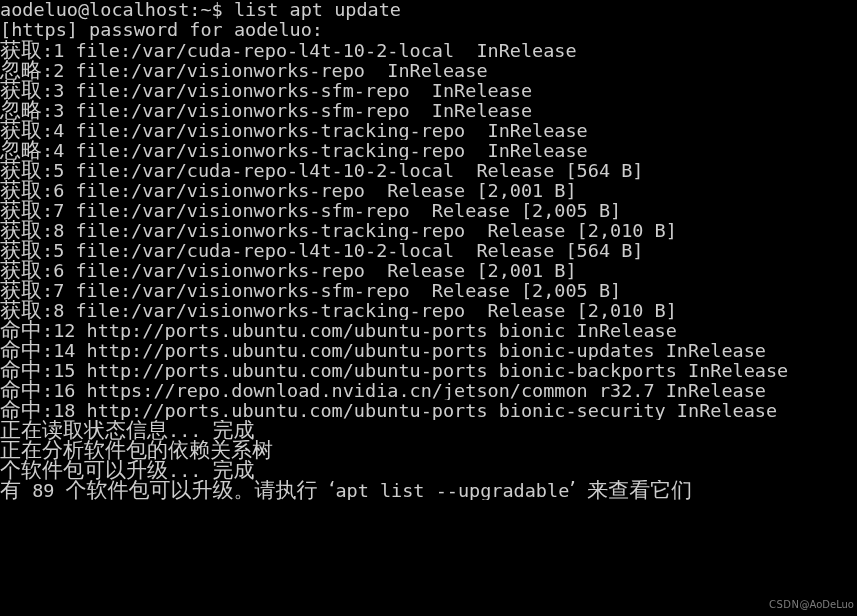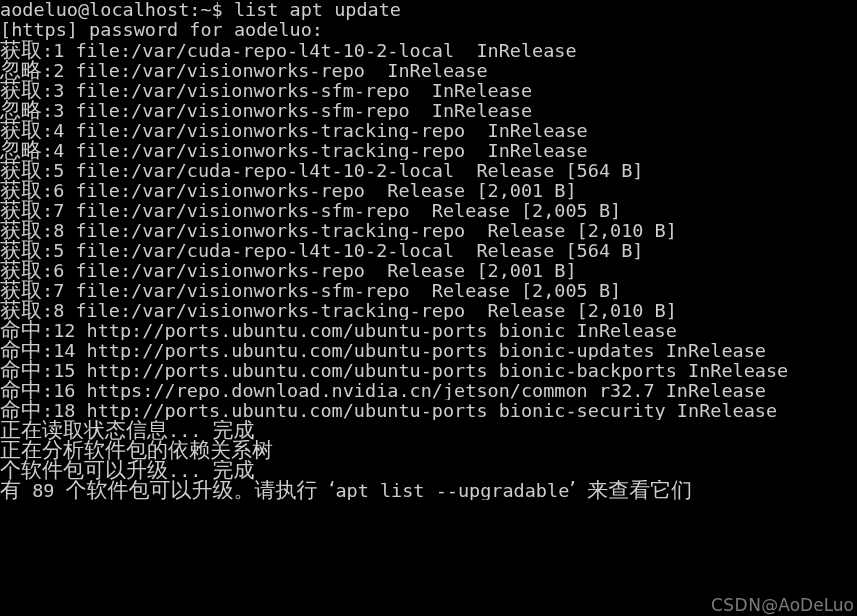--- a/index.html
+++ b/index.html
@@ -36,21 +36,21 @@
   }
   .term-line .zh {
     font-family: "DejaVu Sans", "Liberation Sans", sans-serif;
     font-size: 21px;
   }
   #watermark {
     position: absolute;
     right: 3px;
     bottom: 3px;
     font-family: "DejaVu Sans", "Liberation Sans", sans-serif;
-    font-size: 17px;
+    font-size: 10px;
     line-height: 16px;
     color: #8d8d8d;
     opacity: 0.88;
     white-space: pre;
     pointer-events: none;
   }
   #watermark .wm-brand {
     letter-spacing: 0.5px;
   }
 </style>

